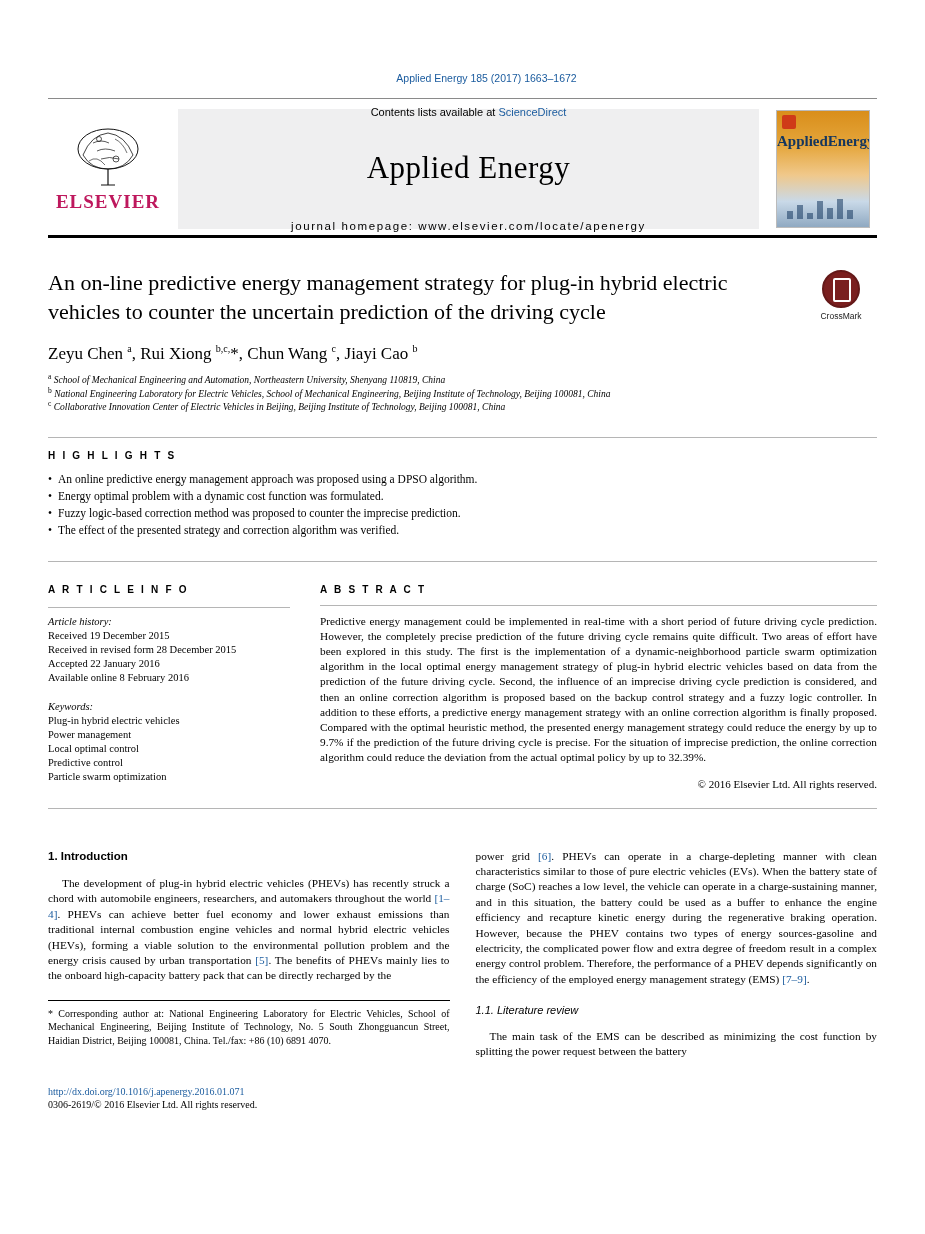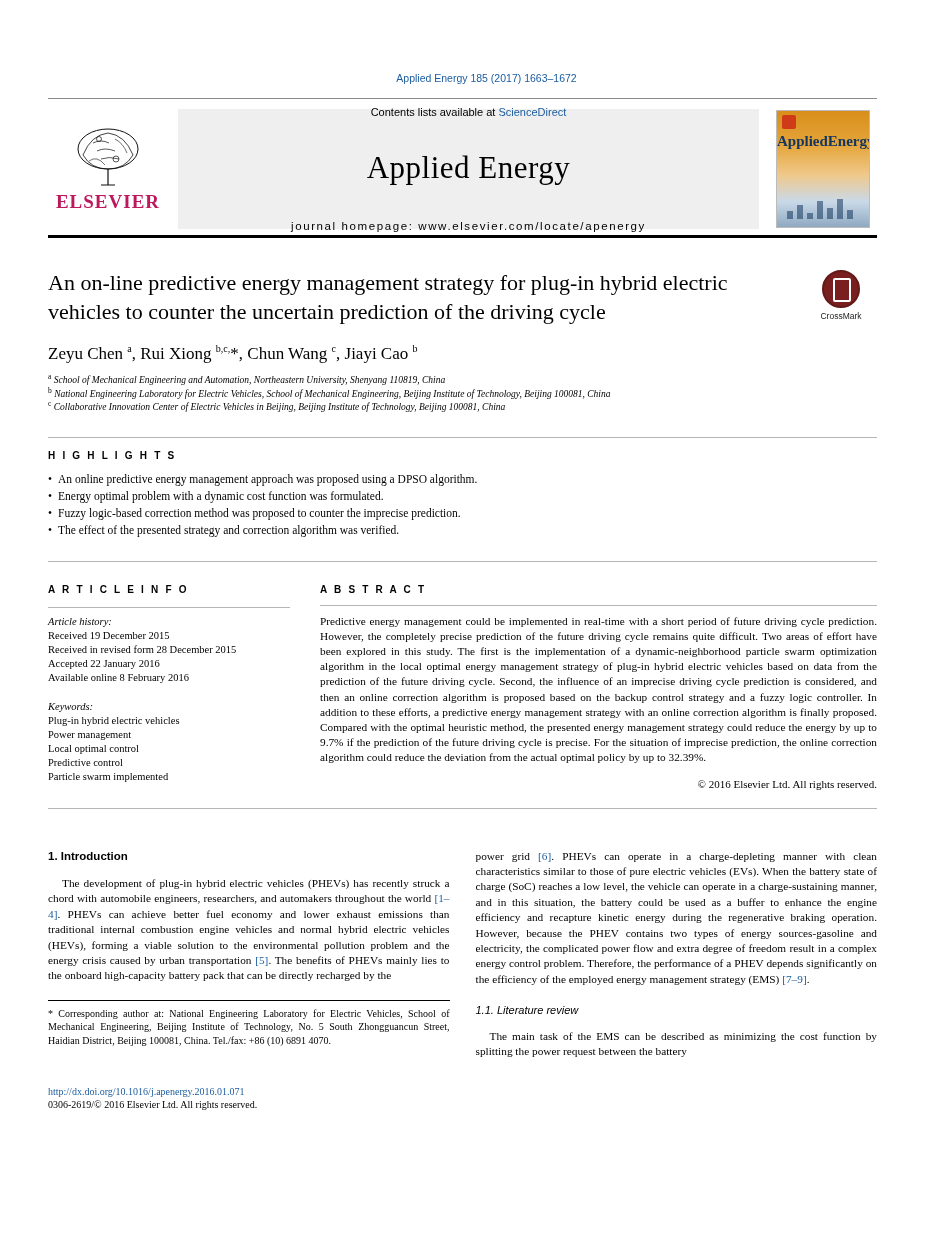--- a/index.html
+++ b/index.html
@@ -417,21 +417,21 @@
           <div>Accepted 22 January 2016</div>
           <div>Available online 8 February 2016</div>
         </div>
         <div style="height:16px"></div>
         <div class="info-label">Keywords:</div>
         <div class="info-list">
           <div>Plug-in hybrid electric vehicles</div>
           <div>Power management</div>
           <div>Local optimal control</div>
           <div>Predictive control</div>
-          <div>Particle swarm implemented</div>
+          <div>Particle swarm optimization</div>
         </div>
       </div>
 
       <div class="col-right">
         <div class="section-head">A B S T R A C T</div>
         <hr class="hr-abs-top">
         <div class="abstract-text">Predictive energy management could be implemented in real-time with a short period of future driving cycle prediction. However, the completely precise prediction of the future driving cycle remains quite difficult. Two areas of effort have been explored in this study. The first is the implementation of a dynamic-neighborhood particle swarm optimization algorithm in the local optimal energy management strategy of plug-in hybrid electric vehicles based on data from the prediction of the future driving cycle. Second, the influence of an imprecise driving cycle prediction is considered, and then an online correction algorithm is proposed based on the backup control strategy and a fuzzy logic controller. In addition to these efforts, a predictive energy management strategy with an online correction algorithm is finally proposed. Compared with the optimal heuristic method, the presented energy management strategy could reduce the energy by up to 9.7% if the prediction of the future driving cycle is precise. For the situation of imprecise prediction, the online correction algorithm could reduce the deviation from the actual optimal policy by up to 32.39%.</div>
         <div class="copyright">© 2016 Elsevier Ltd. All rights reserved.</div>
       </div>
     </div>

